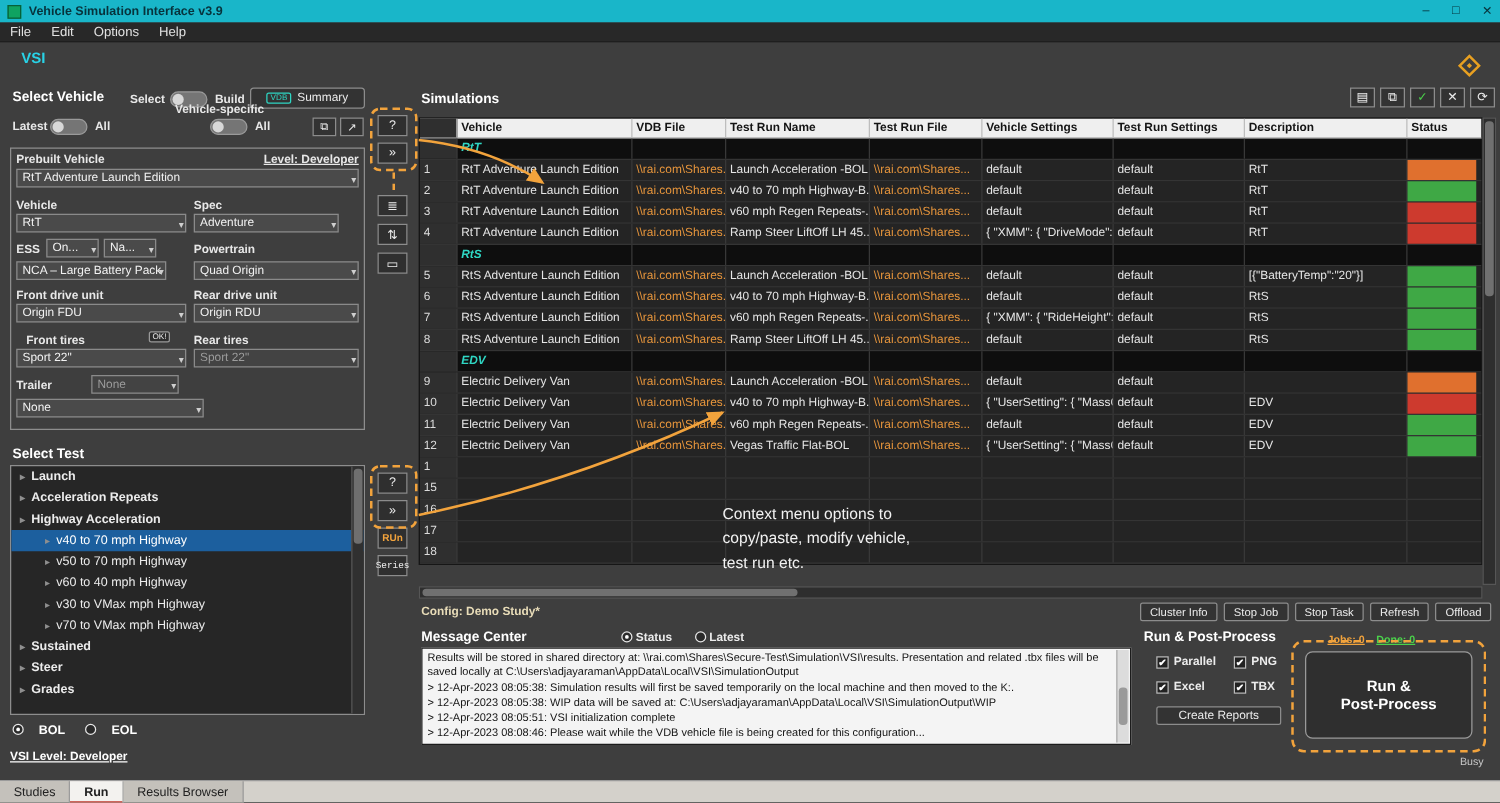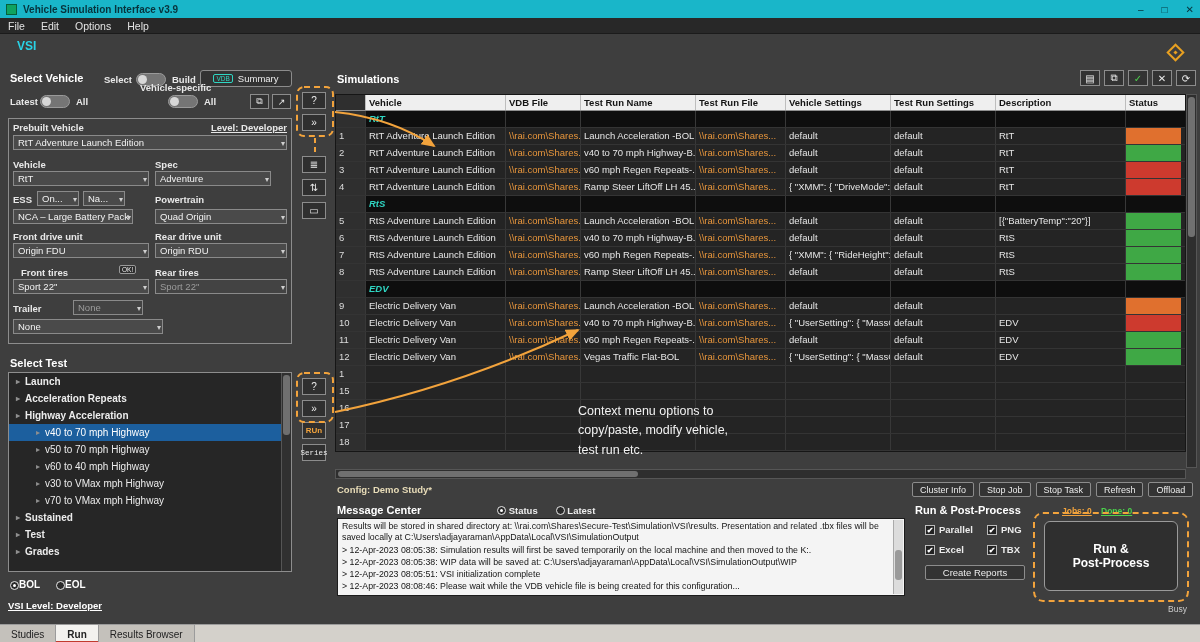--- a/index.html
+++ b/index.html
@@ -95,21 +95,21 @@
   .cbgrid{position:absolute;left:925px;top:490px;display:grid;grid-template-columns:62px 52px;row-gap:9px;}
   .cb{display:flex;align-items:center;gap:4px;color:#ececec;font-size:9.5px;font-weight:bold;}
   .cb .box{width:10px;height:10px;background:#222;border:1px solid #bbb;color:#fff;font-size:8px;line-height:9px;text-align:center;}
   .crbtn{position:absolute;left:925px;top:531px;width:100px;height:15px;border-radius:2px;}
   .runbtn{position:absolute;left:1044px;top:487px;width:134px;height:70px;background:#2f2f2f;border:1px solid #9a9a9a;border-radius:6px;color:#fff;font-size:12px;font-weight:bold;display:flex;align-items:center;justify-content:center;text-align:center;white-space:pre-line;}
   .rundash{position:absolute;left:1033px;top:478px;width:156px;height:90px;border:2px dashed #f2a33c;border-radius:10px;pointer-events:none;}
   .busy{position:absolute;left:1168px;top:570px;color:#c9c9c9;font-size:8.5px;}
 
   .footerlvl{position:absolute;left:8px;top:566px;color:#fff;font-size:9.5px;font-weight:bold;text-decoration:underline;}
   .boleol{position:absolute;left:10px;top:545px;display:flex;gap:16px;align-items:center;color:#fff;font-size:10px;font-weight:bold;}
-  .boleol .opt{display:flex;gap:0;align-items:flex-end;}
+  .boleol .opt{display:flex;gap:12px;align-items:flex-start;}
 
   .anno-text{position:absolute;left:578px;top:368px;width:260px;color:#f2f2f2;font-size:12.5px;line-height:1.55;white-space:pre-line;}
   .annosvg{position:absolute;left:0;top:0;width:1200px;height:590px;pointer-events:none;}
 
   .tabbar{position:absolute;left:0;top:624px;width:1200px;height:18px;background:#d4d1cb;border-top:1px solid #9b9b9b;display:flex;}
   .tab{height:18px;padding:0 11px;display:flex;align-items:center;font-size:10px;color:#222;background:#c4c1bb;border-right:1px solid #9b9b9b;}
   .tab.active{background:#f3f2ef;font-weight:bold;box-shadow:inset 0 -2px 0 #c23a2e;}
 </style>
 </head>
 <body>
@@ -221,21 +221,21 @@
       <div class="titem lvl1">
         <span class="arr">▸</span>
         <span>v70 to VMax mph Highway</span>
       </div>
       <div class="titem">
         <span class="arr">▸</span>
         <span>Sustained</span>
       </div>
       <div class="titem">
         <span class="arr">▸</span>
-        <span>Test</span>
+        <span>Steer</span>
       </div>
       <div class="titem">
         <span class="arr">▸</span>
         <span>Grades</span>
       </div>
       <div class="tl-scroll">
         <div class="tl-thumb"></div>
       </div>
     </div>
 

